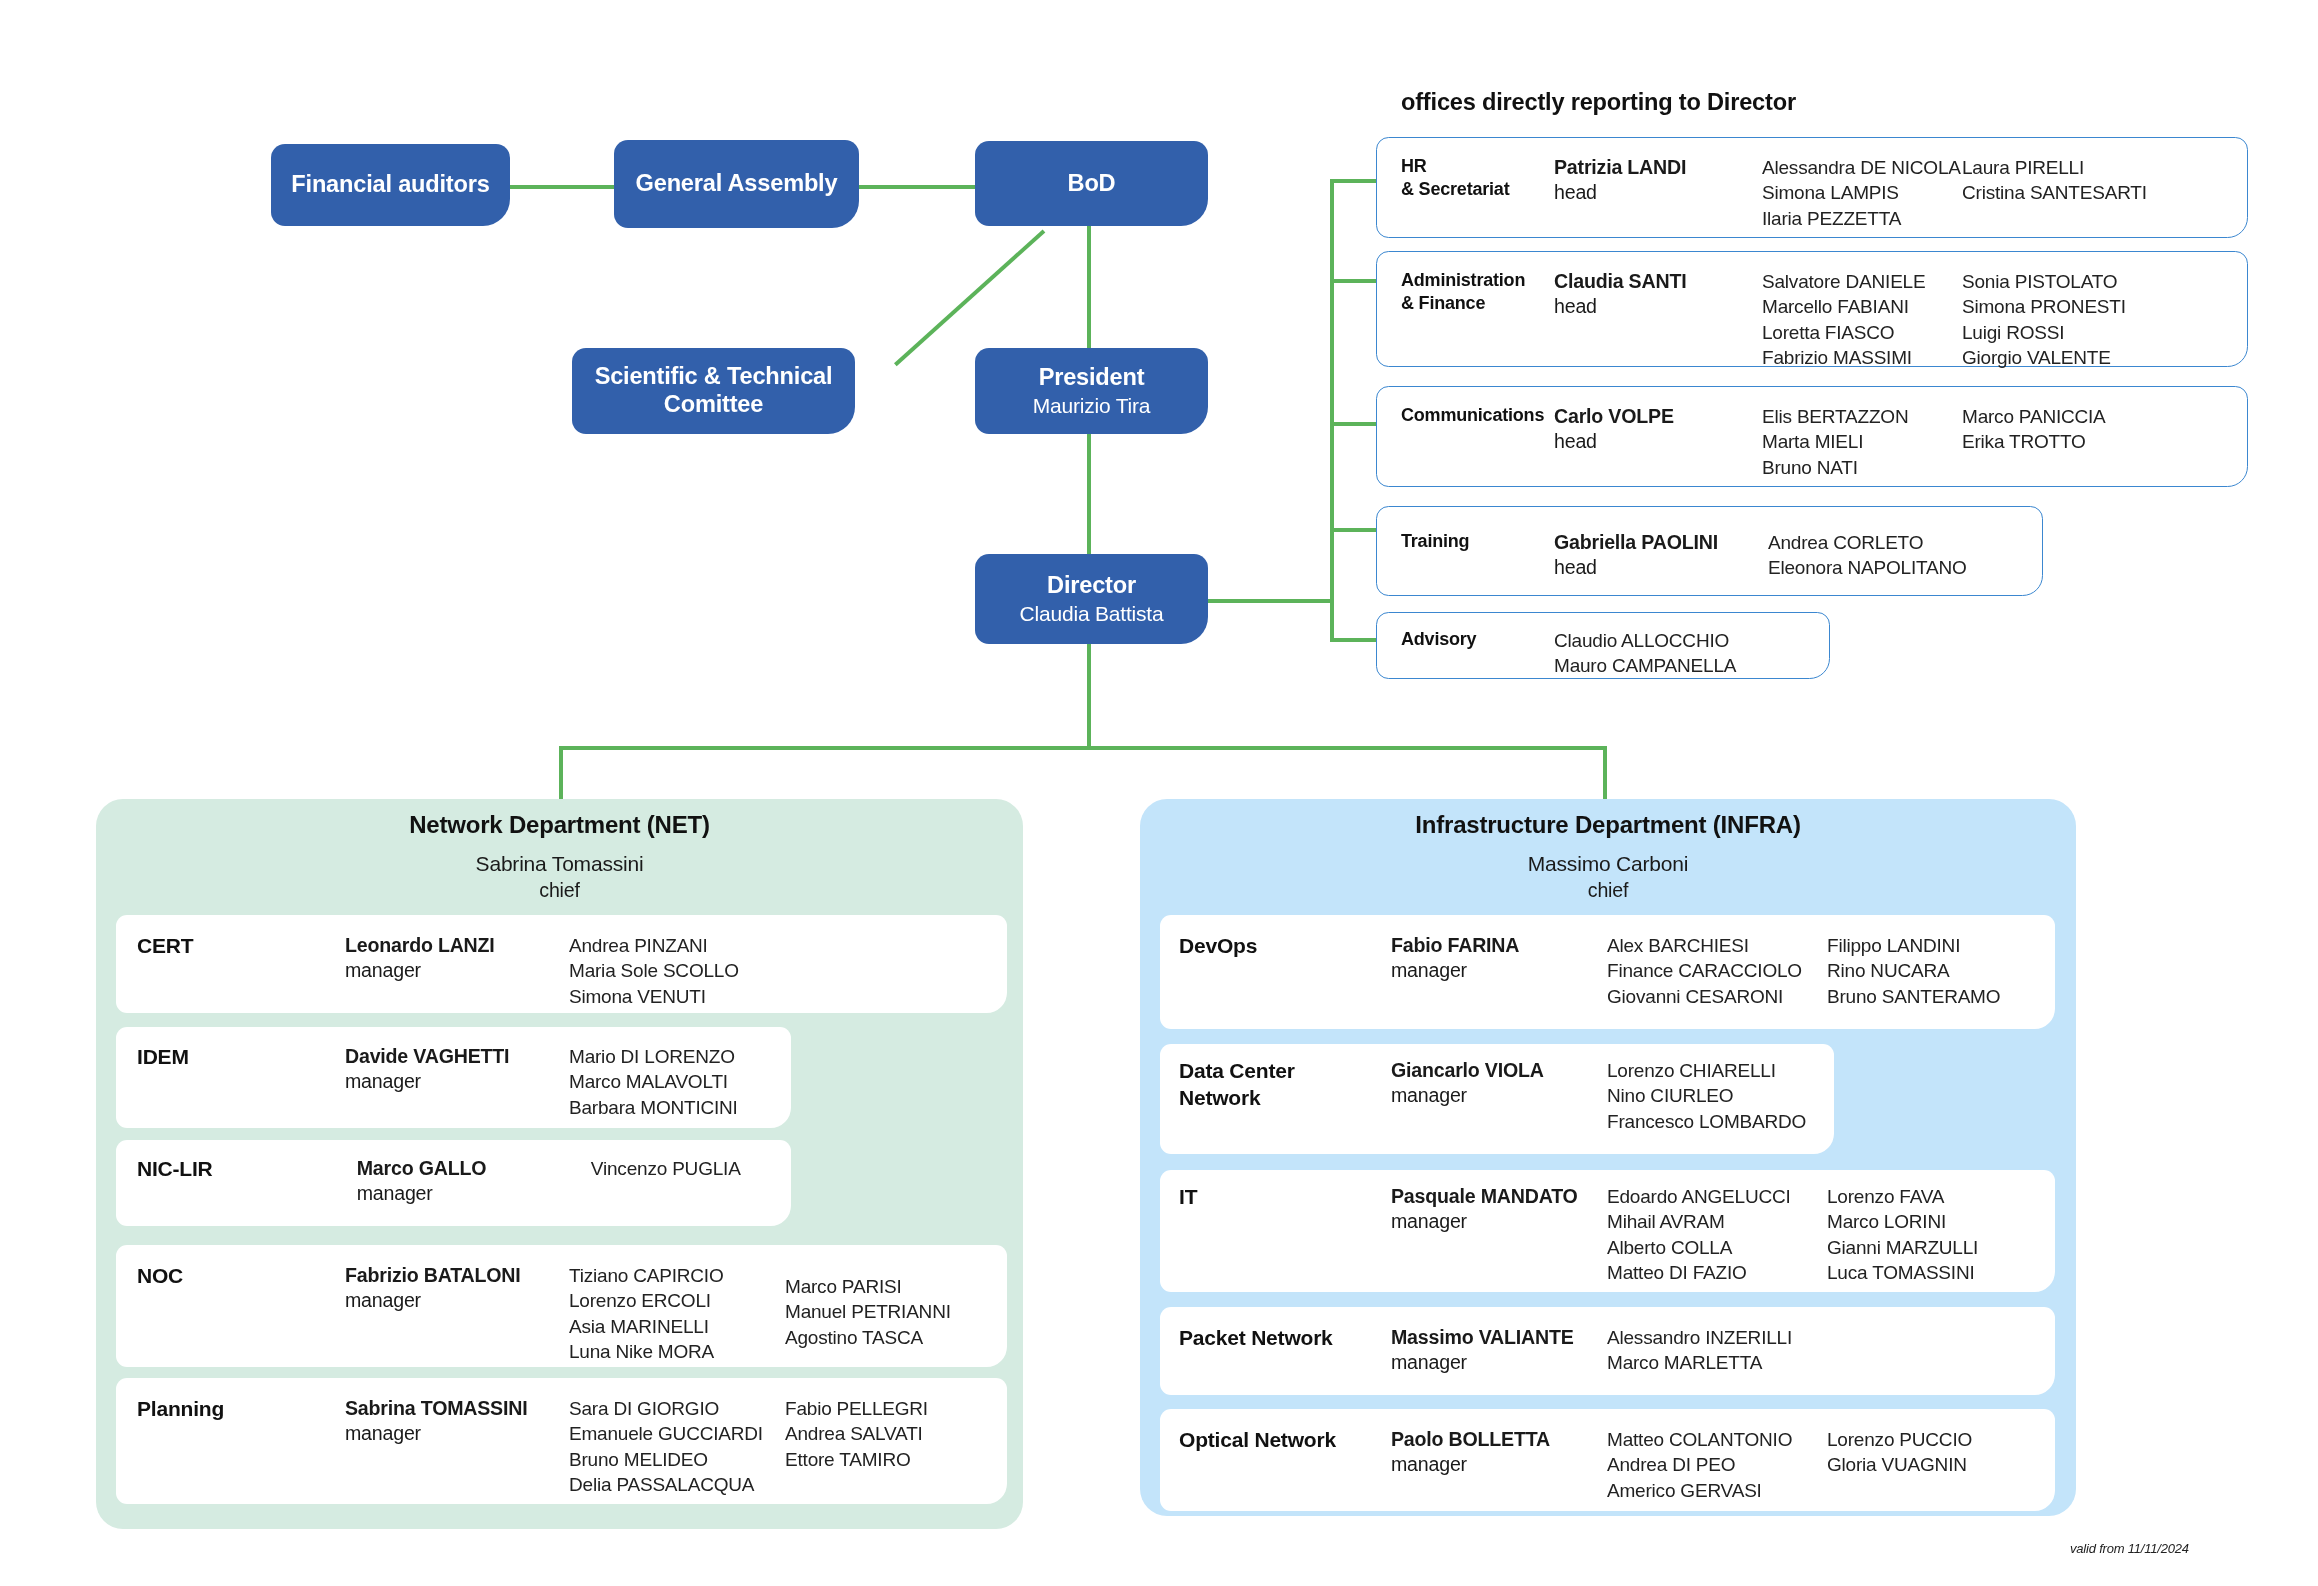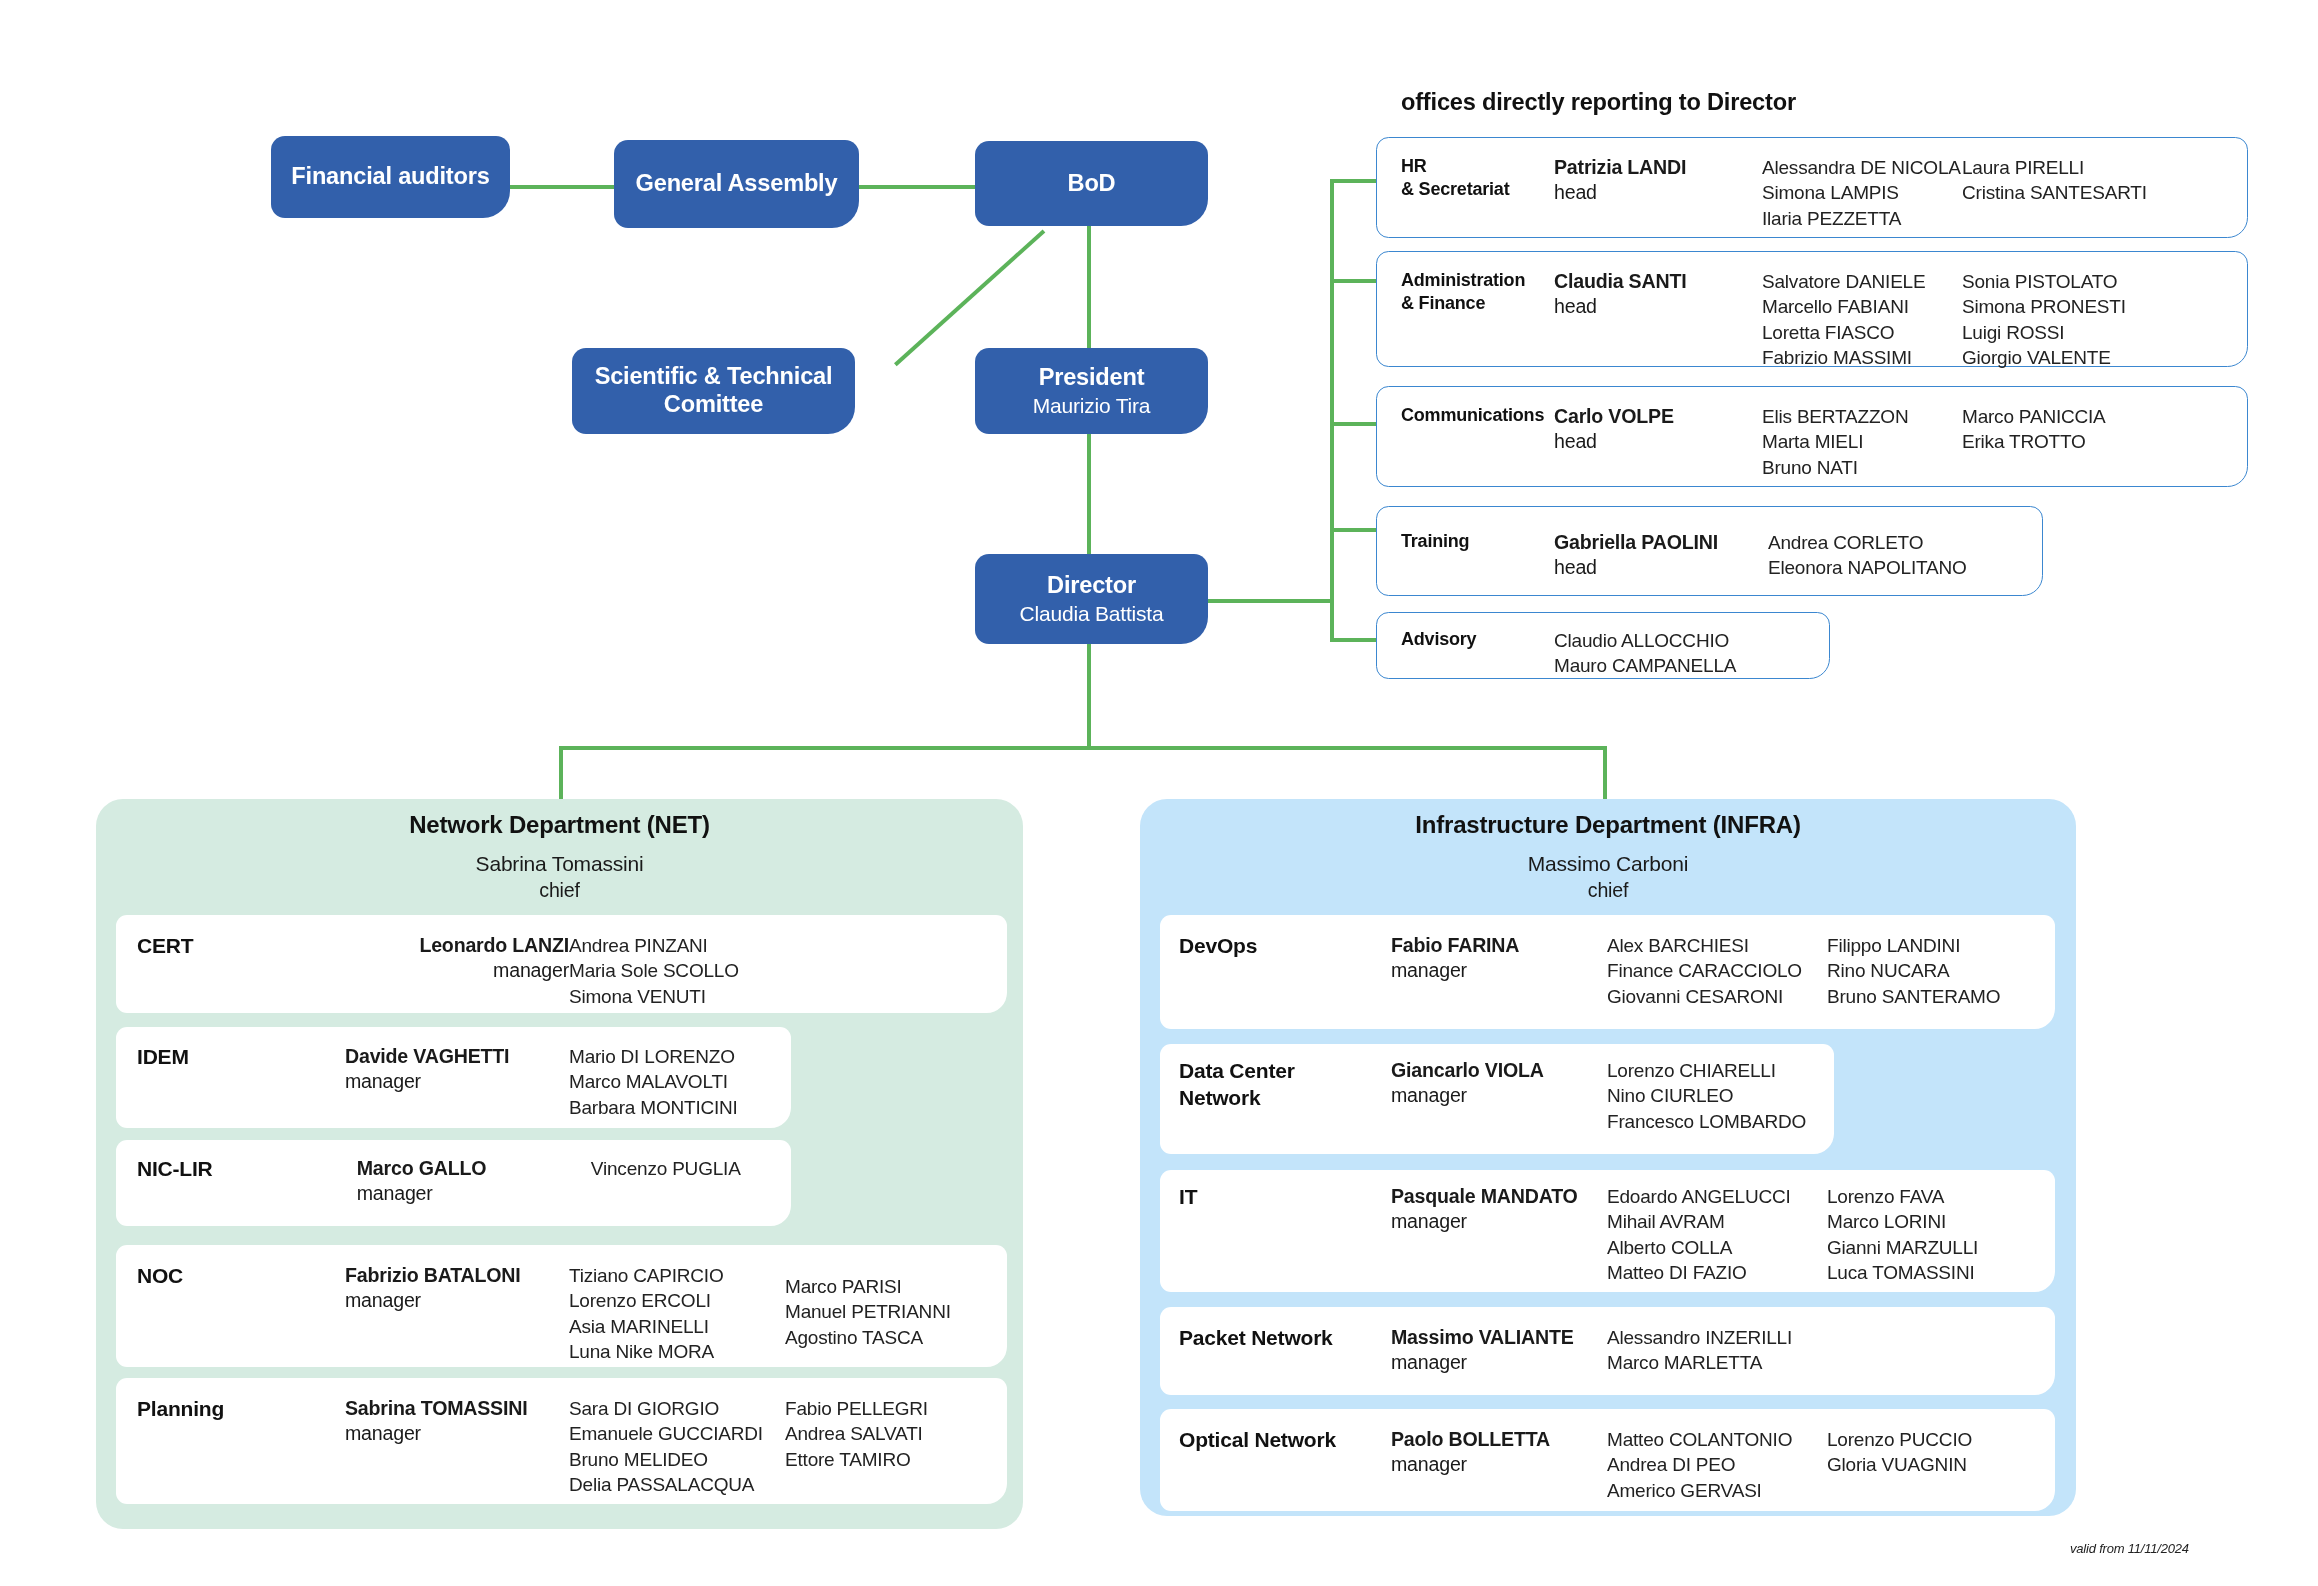--- a/index.html
+++ b/index.html
@@ -185,21 +185,21 @@
   <div class="line line-h" style="left:1330px; top:179px; width:49px;"></div>
   <div class="line line-h" style="left:1330px; top:279px; width:49px;"></div>
   <div class="line line-h" style="left:1330px; top:422px; width:49px;"></div>
   <div class="line line-h" style="left:1330px; top:528px; width:49px;"></div>
   <div class="line line-h" style="left:1330px; top:638px; width:49px;"></div>
 
   <div class="line line-h" style="left:559px; top:746px; width:1047px;"></div>
   <div class="line line-v" style="left:559px; top:746px; height:53px;"></div>
   <div class="line line-v" style="left:1603px; top:746px; height:53px;"></div>
 
-  <div class="bluebox" style="left:271px; top:136px; width:239px; height:82px;">
+  <div class="bluebox" style="left:271px; top:144px; width:239px; height:82px;">
     <div class="bb-title">Financial auditors</div>
   </div>
 
   <div class="bluebox" style="left:614px; top:140px; width:245px; height:88px;">
     <div class="bb-title">General Assembly</div>
   </div>
 
   <div class="bluebox" style="left:572px; top:348px; width:283px; height:86px;">
     <div class="bb-title">Scientific &amp; Technical Comittee</div>
   </div>
@@ -310,21 +310,21 @@
   </div>
   <div class="dept-title" style="left:96px; top:811px; width:927px;">Network Department (NET)</div>
   <div class="dept-chief" style="left:96px; top:850px; width:927px;">
     <span>Sabrina Tomassini</span>
     <span class="dc-role">chief</span>
   </div>
 
   <div class="unitbox" style="left:116px; top:915px; width:891px; height:98px;"></div>
   <div class="unit-row" style="left:137px; top:933px; width:872px;">
     <div class="unit-name" style="width:208px; white-space:pre-line;"><span>CERT</span></div>
-    <div class="unit-mgr" style="width:224px;text-align:right;">
+    <div class="unit-mgr" style="width:224px;">
       <span class="mg-name">Leonardo LANZI</span>
       <span class="mg-role">manager</span>
     </div>
     <div class="unit-staff" style="width:224px;">
       <div>Andrea PINZANI</div>
       <div>Maria Sole SCOLLO</div>
       <div>Simona VENUTI</div>
     </div>
   </div>
 

